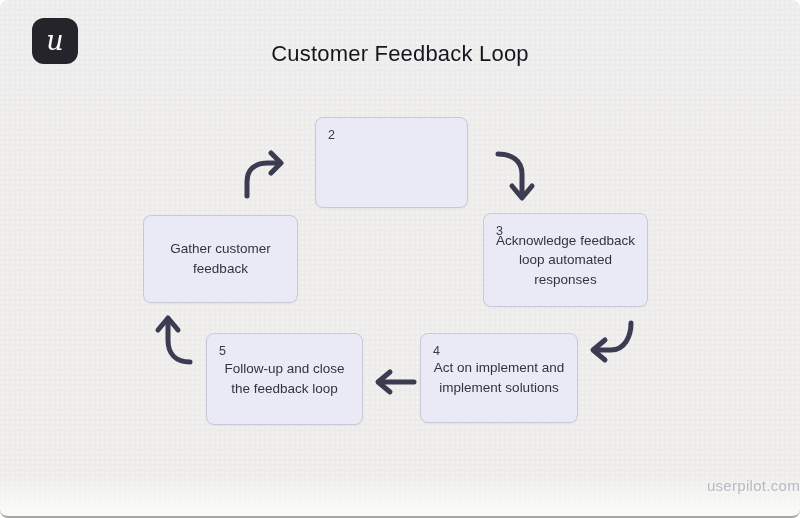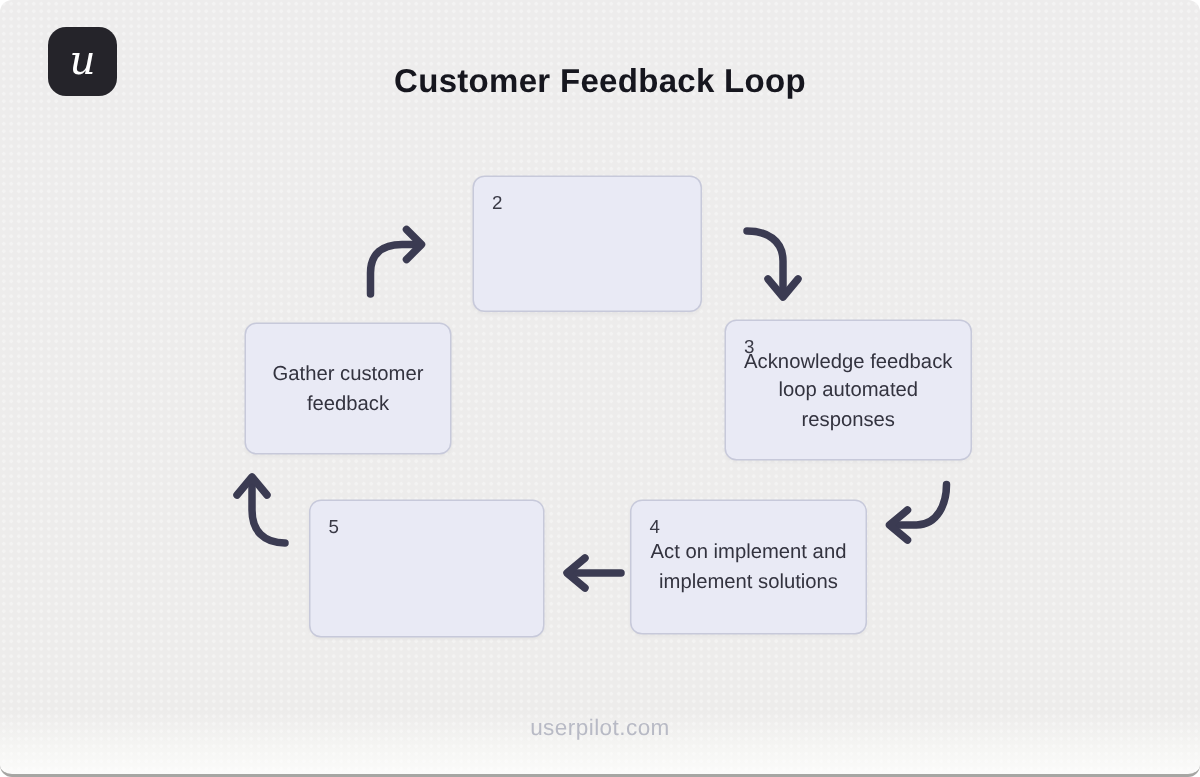--- a/index.html
+++ b/index.html
@@ -29,21 +29,21 @@
     font-style:italic;
     font-size:27px;
     line-height:1;
     transform:translateY(-1px);
   }
 
   
   .title{
     position:absolute;left:0;top:41px;width:100%;
     text-align:center;
-    font-size:22px;font-weight:700;color:#16161e;
+    font-size:22px;font-weight:400;color:#16161e;
     letter-spacing:0.2px;
   }
 
   
   .node{
     position:absolute;
     box-sizing:border-box;
     background:#e9eaf5;
     border:1px solid #c7c9da;
     border-radius:8px;
@@ -52,21 +52,21 @@
     color:#33333f;
     font-size:13.5px;
     line-height:1.45;
     padding:10px 12px;
     box-shadow:0 1px 2px rgba(80,80,110,0.06);
   }
   .node .num{
     position:absolute;top:8px;left:12px;
     font-size:12.5px;color:#3a3a46;
   }
-  .node-gather{left:143px;top:215px;width:138px;height:88px;margin-left:20px;}
+  .node-gather{left:143px;top:215px;width:155px;height:88px;}
   .node-analyze{left:315px;top:117px;width:153px;height:91px;}
   .node-acknowledge{left:483px;top:213px;width:165px;height:94px;padding:10px 8px;}
   .node-act{left:420px;top:333px;width:158px;height:90px;}
   .node-followup{left:206px;top:333px;width:157px;height:92px;}
 
   
   .arrow{position:absolute;}
   .arrow svg{display:block;}
   .arrow path{
     fill:none;stroke:#3b3b52;stroke-width:5;
@@ -74,21 +74,21 @@
   }
   .arrow-1{left:238px;top:150px;}
   .arrow-2{left:494px;top:148px;}
   .arrow-3{left:585px;top:318px;}
   .arrow-4{left:370px;top:368px;}
   .arrow-5{left:148px;top:310px;}
 
   
   .footer{
     position:absolute;left:0;top:477px;width:100%;
-    text-align:center;
+    text-align:right;
     font-size:15px;color:#b8bac5;
     letter-spacing:0.3px;
   }
 </style>
 </head>
 <body>
 
 <div class="stage">
 
   <div class="logo">
@@ -111,20 +111,21 @@
     <span class="lbl">Acknowledge feedback loop automated responses</span>
   </div>
 
   <div class="node node-act">
     <span class="num">4</span>
     <span class="lbl">Act on implement and implement solutions</span>
   </div>
 
   <div class="node node-followup">
     <span class="num">5</span>
+    <span class="lbl">Follow-up and close the feedback loop</span>
   </div>
 
   <div class="arrow arrow-1">
     <svg width="50" height="50" viewBox="0 0 50 50">
       <path d="M9,46 L9,32 C9,19 17,13 30,13 L40,13"></path>
       <path d="M33,3 L43,13 L33,23"></path>
     </svg>
   </div>
 
   <div class="arrow arrow-2">

